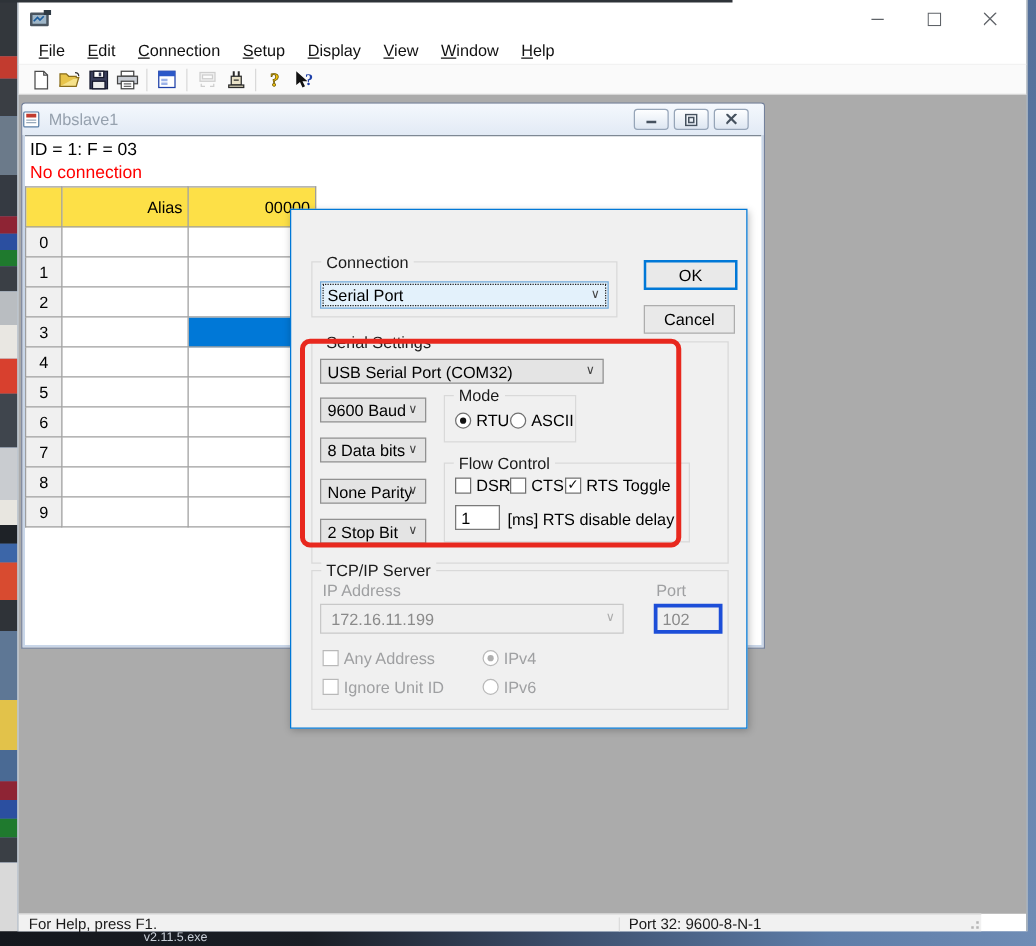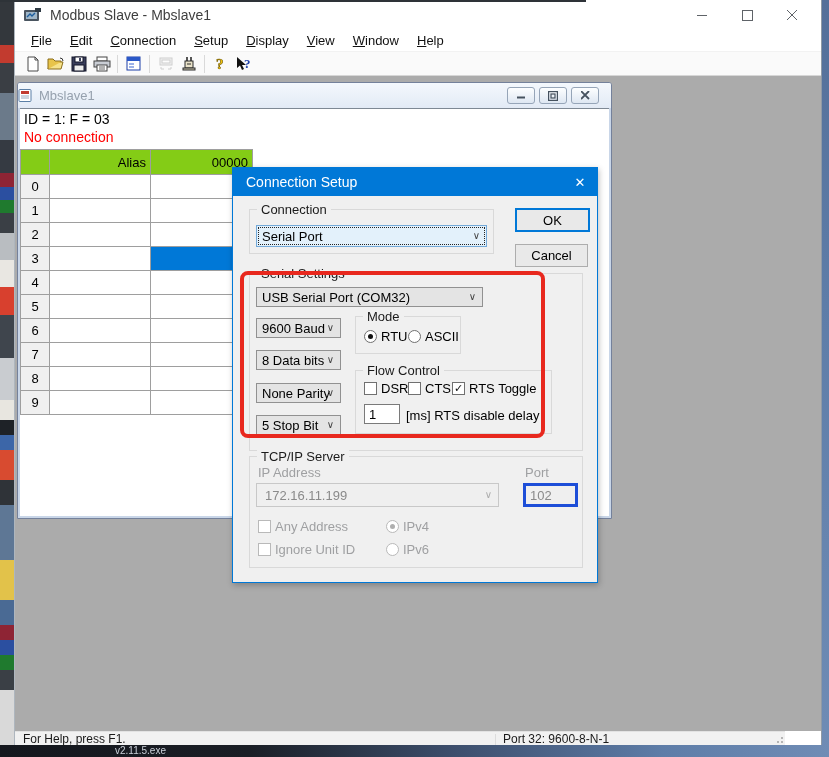--- a/index.html
+++ b/index.html
@@ -49,21 +49,21 @@
   #child-caption .doc-ic { width:15px; height:14px; position:relative; }
   #child-caption .ctitle { margin-left:6px; font-size:13px; color:#96A1AE; }
   #child-btns { position:absolute; right:12px; top:4px; display:flex; gap:4px; }
   .chd-btn { width:28px; height:17px; border:1px solid #96A5B8; border-radius:3px;
     background:linear-gradient(180deg,#FDFEFF,#DEE7F2); display:flex; align-items:center; justify-content:center; color:#46525F; }
   #child-client { position:absolute; left:2px; top:25px; right:2px; bottom:2px; background:#FFF; border-top:1px solid #7E8894; }
   #info-line { position:absolute; left:4px; top:2px; font-size:14px; color:#000; }
   #conn-status { position:absolute; left:4px; top:20px; font-size:14px; color:#FF0000; }
   #reg-table { position:absolute; left:0px; top:40px; border-collapse:collapse; }
   #reg-table td { border:1px solid #9E9E9E; height:24px; font-size:13px; padding:0 4px; }
-  #reg-table tr.hdr td { height:25px; background:#84cc16; text-align:right; }
+  #reg-table tr.hdr td { height:32px; background:#fde047; text-align:right; }
   #reg-table td.rowhdr { background:#F0F0F0; text-align:center; width:29px; min-width:29px; }
   #reg-table td.alias { width:101px; min-width:101px; background:#FFF; }
   #reg-table td.val { width:102px; min-width:102px; background:#FFF;padding-left:44px; }
   #reg-table td.val.selected { background:#0078D7; }
 
   
   #dialog { position:absolute; left:217px; top:91px; width:366px; height:416px; z-index:40;
     background:#F0F0F0; border:1px solid #0078D7; box-shadow:1px 2px 6px rgba(0,0,0,.25); }
   #dlg-title { height:28px; background:#0078D7; display:flex; align-items:center; position:relative; }
   #dlg-title .dtext { margin-left:13px; font-size:14px; color:#FFF; }
@@ -155,21 +155,20 @@
 
     <div id="titlebar">
       <span class="app-ic">
         <svg width="17" height="15" viewBox="0 0 17 15">
           <rect x="0" y="2" width="15" height="11" fill="#4A5560" rx="1"></rect>
           <rect x="2" y="4" width="11" height="7" fill="#9FB6C8"></rect>
           <path d="M3 9 L6 6 L8 8 L11 5" stroke="#1D5E9E" stroke-width="1.4" fill="none"></path>
           <rect x="11" y="0" width="6" height="4" fill="#2E3A44"></rect>
         </svg>
       </span>
-      <span class="title">Modbus Slave - Mbslave1</span>
       <div id="caption-btns">
         <span class="cap-btn">
           <svg width="11" height="11">
               <line x1="0" y1="5.5" x2="10" y2="5.5" stroke="#5F6368" stroke-width="1"></line>
             </svg>
         </span>
         <span class="cap-btn">
           <svg width="11" height="11">
               <rect x="0.5" y="0.5" width="10" height="10" fill="none" stroke="#5F6368" stroke-width="1"></rect>
             </svg>
@@ -355,24 +354,20 @@
                   <td class="rowhdr">9</td>
                   <td class="alias"></td>
                   <td class="val"></td>
                 </tr>
               </tbody>
             </table>
         </div>
       </div>
 
       <div id="dialog">
-        <div id="dlg-title">
-          <span class="dtext">Connection Setup</span>
-          <span id="dlg-close">✕</span>
-        </div>
 
         <div class="groupbox" style="left:16px; top:41px; width:245px; height:45px;">
           <span class="gb-label">Connection</span>
           <div class="combo focused" style="left:6px; top:15px; width:231px; height:22px;">
             <span>Serial Port</span>
             <span class="chev">∨</span>
           </div>
         </div>
 
         <div class="btn default" style="left:282px; top:40px; width:75px; height:24px;">
@@ -396,21 +391,21 @@
           </div>
           <div class="combo" style="left:6px; top:76px; width:85px; height:20px;text-align:right;">
             <span>8 Data bits</span>
             <span class="chev">∨</span>
           </div>
           <div class="combo" style="left:6px; top:109px; width:85px; height:20px;">
             <span>None Parity</span>
             <span class="chev">∨</span>
           </div>
           <div class="combo" style="left:6px; top:141px; width:85px; height:20px;">
-            <span>5 Stop Bit</span>
+            <span>2 Stop Bit</span>
             <span class="chev">∨</span>
           </div>
 
           <div class="groupbox" style="left:105px; top:42px; width:106px; height:38px;">
             <span class="gb-label">Mode</span>
             <div id="mode-radios">
                 <span class="rad-row" style="left: 8px; top: 12px;">
                   <span class="rad-dot on"></span>
                   <span>RTU</span>
                 </span>

